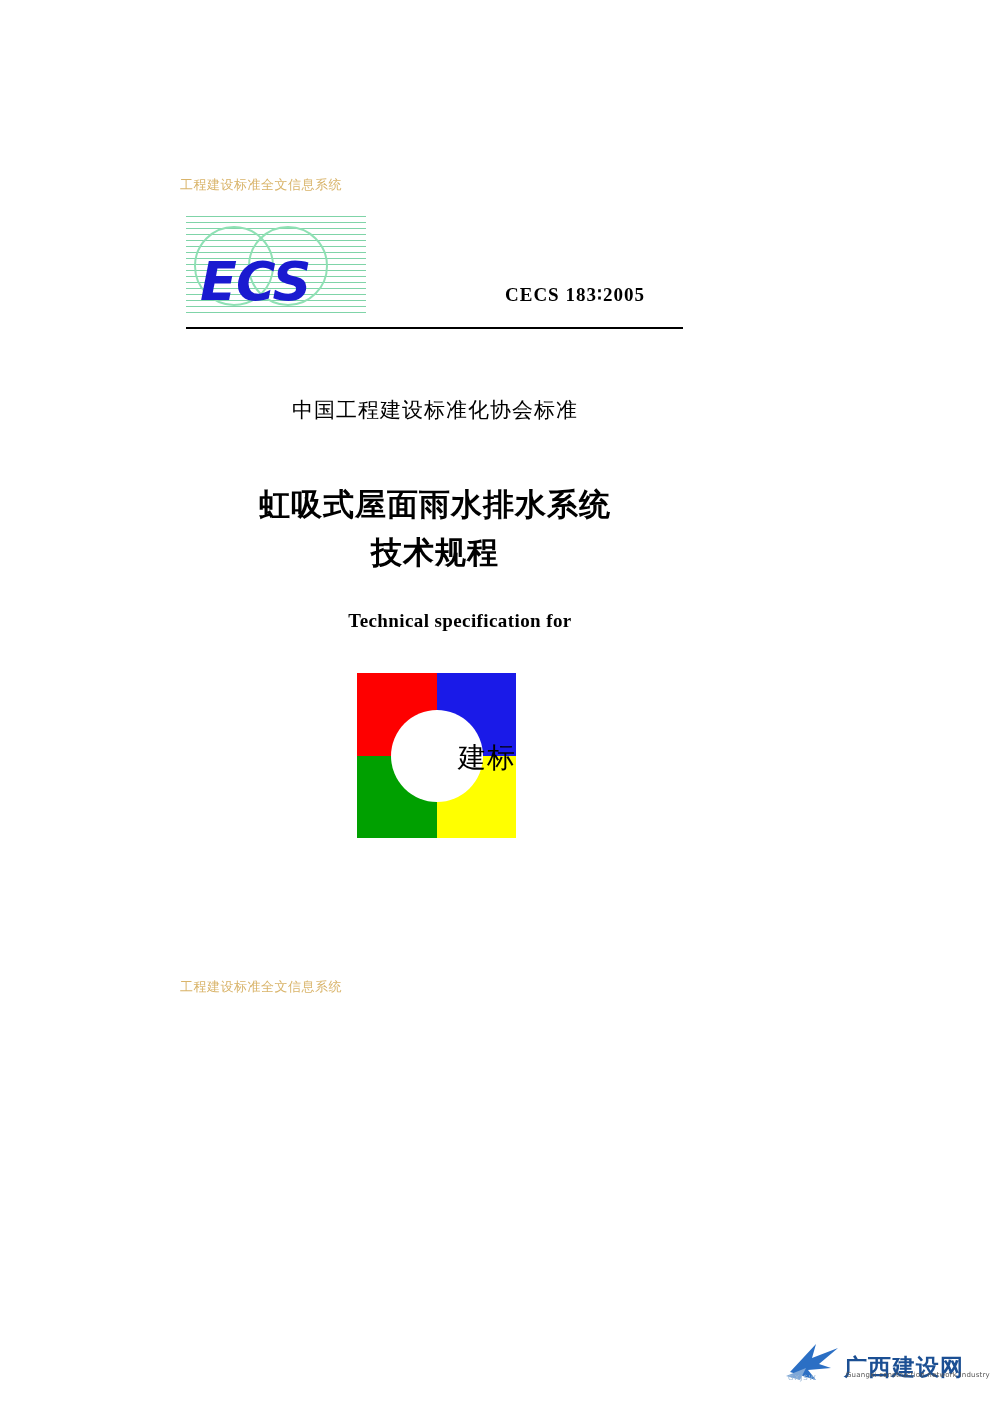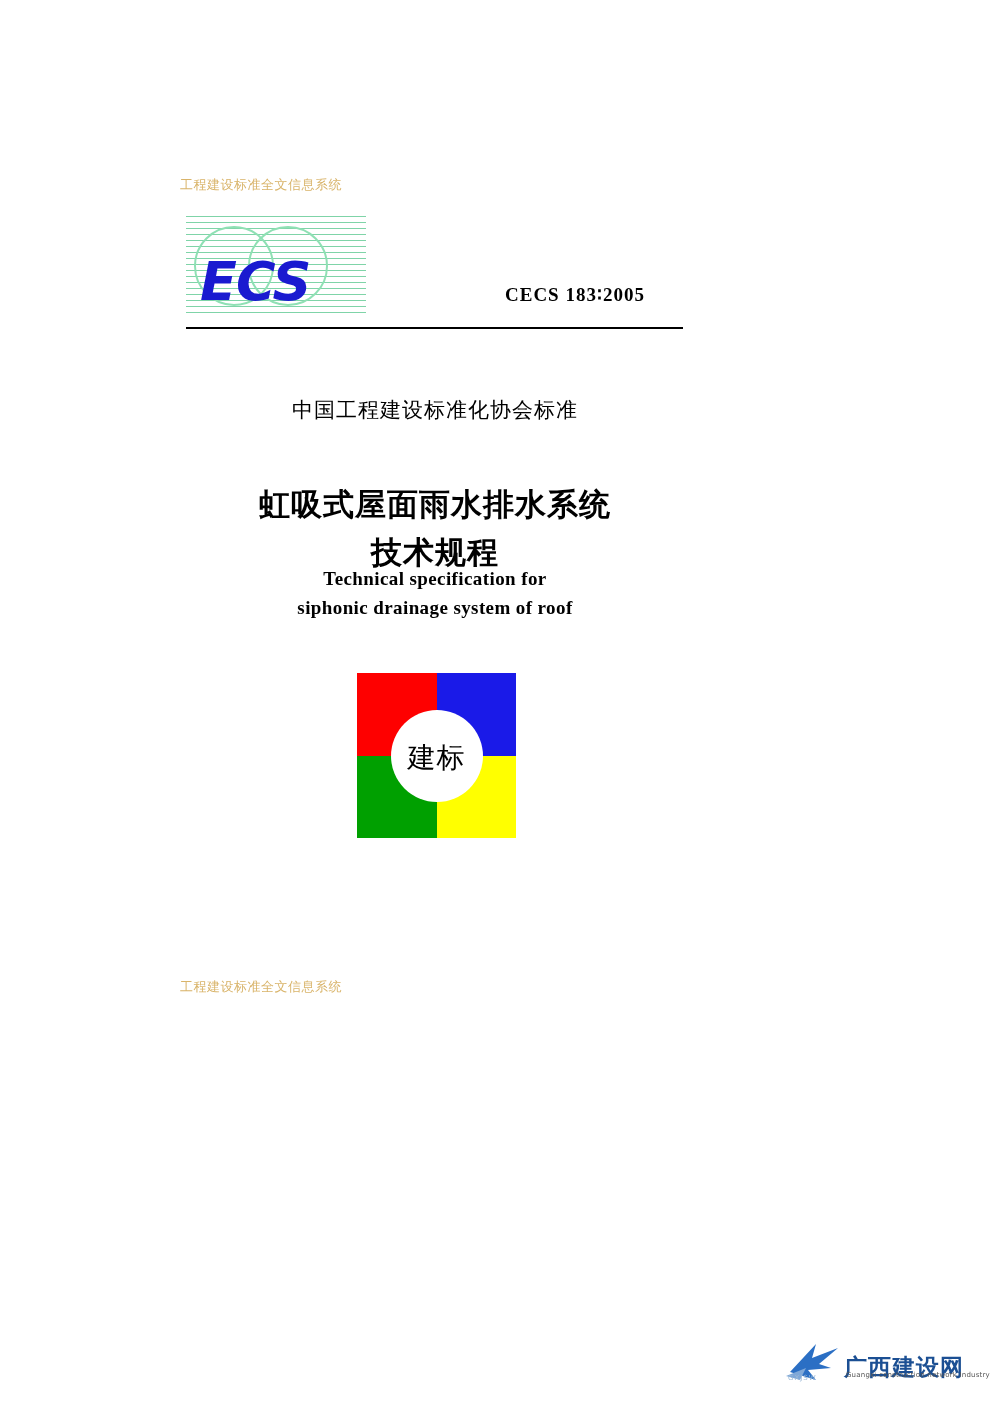--- a/index.html
+++ b/index.html
@@ -115,27 +115,28 @@
   #main-title {
     top: 480px;
     font-family: "DejaVu Sans", sans-serif;
     font-size: 31px;
     font-weight: bold;
     color: #000000;
     line-height: 48px;
     letter-spacing: 1px;
   }
   #en-title {
-    top: 564px;
+    top: 606px;
     font-family: "Liberation Serif", serif;
     font-size: 19px;
     font-weight: bold;
     color: #000000;
     line-height: 29px;
     letter-spacing: 0.4px;
+    padding-left: 25px;
   }
 
   
   .emblem {
     position: absolute;
     left: 357px;
     top: 673px;
     width: 159px;
     height: 165px;
   }
@@ -158,21 +159,21 @@
     margin-top: -46px;
     border-radius: 50%;
     background: #ffffff;
   }
   .emblem-text {
     position: absolute;
     left: 0;
     top: 50%;
     width: 100%;
     margin-top: -17px;
-    text-align: center;
+    text-align: right;
     font-family: "DejaVu Sans", sans-serif;
     font-size: 28px;
     color: #000000;
     letter-spacing: 1px;
   }
 
   
   .site-wm {
     position: absolute;
     left: 786px;
@@ -240,21 +241,20 @@
 
   <div class="center-block" id="assoc-line">中国工程建设标准化协会标准</div>
 
   <div class="center-block" id="main-title">
     <div>虹吸式屋面雨水排水系统</div>
     <div>技术规程</div>
   </div>
 
   <div class="center-block" id="en-title">
     <div>Technical specification for</div>
-    <div>siphonic drainage system of roof</div>
   </div>
 
   <div class="emblem">
     <div class="q q-tl"></div>
     <div class="q q-tr"></div>
     <div class="q q-bl"></div>
     <div class="q q-br"></div>
     <div class="emblem-disc"></div>
     <div class="emblem-text">建标</div>
   </div>

